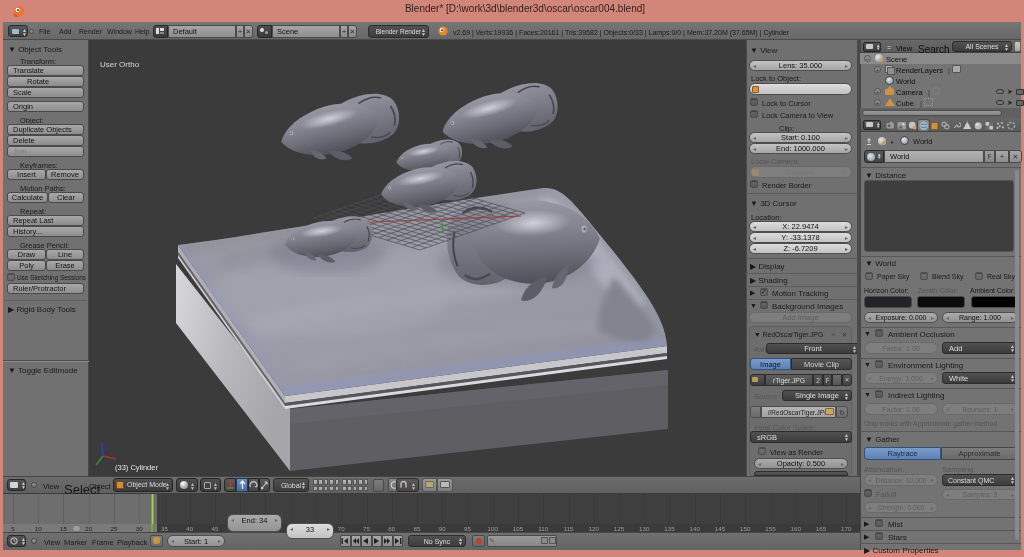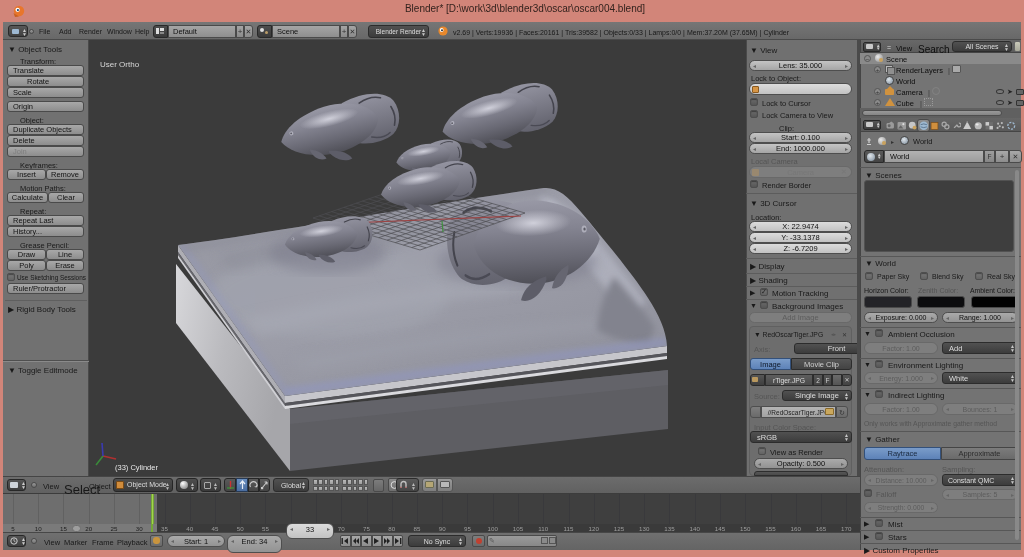--- a/index.html
+++ b/index.html
@@ -280,21 +280,21 @@
 <div class="sep" style="left:746px;top:299px;width:111px;background:#5c5c5c;"></div>
 <div class="cb" style="left:760px;top:301px;"></div>
 <div class="lbl" style="left:750px;top:302px;font-size:7px;">▼</div>
 <div class="lbl" style="left:772px;top:302px;font-size:8px;">Background Images</div>
 <div class="pill dis" style="left:749px;top:312px;width:103px;height:11px;line-height:10px;">Add Image</div>
 <div class="abs" style="left:749px;top:326px;width:103px;height:150px;border:1px solid #606060;border-radius:4px;background:#6d6d6d;"></div>
 <div class="lbl" style="left:754px;top:331px;font-size:6.8px;">▼ RedOscarTiger.JPG</div>
 <div class="lbl" style="left:831px;top:331px;font-size:5px;color:#555;">◂▸</div>
 <div class="lbl" style="left:842px;top:331px;font-size:6px;color:#333;">✕</div>
 <div class="lbl grey" style="left:754px;top:345px;">Axis:</div>
-<div class="dd" style="left:794px;top:343px;width:85px;height:11px;line-height:10px;">Front<span style="position:absolute;right:2px;top:1px;font-size:5px;line-height:4px;color:#c8c8c8;">▲<br>▼</span></div>
+<div class="dd" style="left:766px;top:343px;width:94px;height:11px;line-height:10px;">Front<span style="position:absolute;right:2px;top:1px;font-size:5px;line-height:4px;color:#c8c8c8;">▲<br>▼</span></div>
 <div class="abs" style="left:750px;top:358px;width:41px;height:12px;background:linear-gradient(#7a9cc9,#5d82b8);border:1px solid #33507a;border-radius:3px 0 0 3px;font-size:7.5px;line-height:11px;text-align:center;color:#0e1828;">Image</div>
 <div class="abs" style="left:791px;top:358px;width:61px;height:12px;background:linear-gradient(#565656,#434343);border:1px solid #2c2c2c;border-radius:0 3px 3px 0;font-size:7.5px;line-height:11px;text-align:center;color:#cfcfcf;">Movie Clip</div>
 <div class="abs" style="left:750px;top:374px;width:15px;height:12px;background:linear-gradient(#565656,#3e3e3e);border:1px solid #2a2a2a;border-radius:3px 0 0 3px;"></div>
 <div class="abs" style="left:752px;top:377px;width:6px;height:5px;background:#b9985e;border-radius:1px;"></div>
 <div class="abs" style="left:765px;top:374px;width:48px;height:12px;background:linear-gradient(#5e5e5e,#4a4a4a);border:1px solid #2e2e2e;font-size:6.8px;line-height:11px;color:#ddd;text-align:center;">rTiger.JPG</div>
 <div class="abs" style="left:813px;top:374px;width:10px;height:12px;background:linear-gradient(#565656,#434343);border:1px solid #2c2c2c;font-size:6.5px;line-height:11px;color:#ccc;text-align:center;">2</div>
 <div class="abs" style="left:823px;top:374px;width:9px;height:12px;background:linear-gradient(#565656,#434343);border:1px solid #2c2c2c;font-size:6.5px;line-height:11px;color:#ccc;text-align:center;">F</div>
 <div class="abs" style="left:832px;top:374px;width:10px;height:12px;background:linear-gradient(#6b6b6b,#555);border:1px solid #2c2c2c;"></div>
 <div class="abs" style="left:842px;top:374px;width:10px;height:12px;background:linear-gradient(#565656,#434343);border:1px solid #2c2c2c;border-radius:0 3px 3px 0;font-size:6px;line-height:11px;color:#ccc;text-align:center;">✕</div>
 <div class="lbl grey" style="left:754px;top:392px;">Source:</div>
@@ -466,21 +466,21 @@
   </svg>
 <div class="abs" style="left:21px;top:537px;font-size:5px;line-height:4px;color:#ccc;">▲<br>▼</div>
 <div class="abs" style="left:31px;top:538px;width:6px;height:6px;border-radius:50%;background:linear-gradient(#9a9a9a,#757575);border:1px solid #4a4a4a;"></div>
 <div class="lbl" style="left:44px;top:538px;font-size:7.5px;">View</div>
 <div class="lbl" style="left:64px;top:538px;font-size:7.5px;">Marker</div>
 <div class="lbl" style="left:92px;top:538px;font-size:7.5px;">Frame</div>
 <div class="lbl" style="left:117px;top:538px;font-size:7.5px;">Playback</div>
 <div class="abs" style="left:150px;top:535px;width:13px;height:12px;background:linear-gradient(#7e7e7e,#6a6a6a);border:1px solid #4a4a4a;border-radius:2px;"></div>
 <div class="abs" style="left:153px;top:537px;width:7px;height:7px;background:#c9943e;border-radius:3px;"></div>
 <div class="pill flat" style="left:167px;top:535px;width:58px;height:12px;line-height:11px;"><span style="position:absolute;left:3px;top:0;font-size:6px;color:#666;">◂</span><span style="position:absolute;right:3px;top:0;font-size:6px;color:#666;">▸</span>Start: 1</div>
-<div class="pill flat" style="left:227px;top:535px;width:55px;height:18px;line-height:11px;"><span style="position:absolute;left:3px;top:0;font-size:6px;color:#666;">◂</span><span style="position:absolute;right:3px;top:0;font-size:6px;color:#666;">▸</span>End: 34</div>
+<div class="pill flat" style="left:227px;top:514px;width:55px;height:18px;line-height:11px;"><span style="position:absolute;left:3px;top:0;font-size:6px;color:#666;">◂</span><span style="position:absolute;right:3px;top:0;font-size:6px;color:#666;">▸</span>End: 34</div>
 <div class="pill white" style="left:286px;top:523px;width:48px;height:16px;line-height:11px;"><span style="position:absolute;left:3px;top:0;font-size:6px;color:#666;">◂</span><span style="position:absolute;right:3px;top:0;font-size:6px;color:#666;">▸</span>33</div>
 <div class="abs" style="left:340.0px;top:535px;width:10.5px;height:12px;background:linear-gradient(#a8a8a8,#8d8d8d);border:1px solid #4a4a4a;border-radius:2px 0 0 2px;"></div>
 <svg class="abs" style="left:341.0px;top:537px;" width="8" height="8" viewBox="0 0 8 8">
     <rect x="0.5" y="1" width="1.4" height="6" fill="#222"></rect>
     <polygon points="7,1 3,4 7,7" fill="#222"></polygon>
   </svg>
 <div class="abs" style="left:350.5px;top:535px;width:10.5px;height:12px;background:linear-gradient(#a8a8a8,#8d8d8d);border:1px solid #4a4a4a;border-radius:0;"></div>
 <svg class="abs" style="left:351.5px;top:537px;" width="8" height="8" viewBox="0 0 8 8">
     <polygon points="4,1 1,4 4,7" fill="#222"></polygon>
     <polygon points="7,1 4,4 7,7" fill="#222"></polygon>
@@ -620,21 +620,21 @@
 <div class="abs" style="left:900px;top:136px;width:9px;height:9px;border-radius:50%;background:radial-gradient(circle at 40% 35%,#dfe5ea,#7a8a9a);border:0.5px solid #444;"></div>
 <div class="lbl" style="left:913px;top:137px;font-size:7.5px;">World</div>
 <div class="abs" style="left:864px;top:150px;width:20px;height:13px;background:linear-gradient(#5a5a5a,#434343);border:1px solid #2a2a2a;border-radius:3px 0 0 3px;"></div>
 <div class="abs" style="left:867px;top:153px;width:8px;height:8px;border-radius:50%;background:radial-gradient(circle at 40% 35%,#dfe5ea,#7a8a9a);"></div>
 <div class="abs" style="left:877px;top:152.5px;font-size:4.5px;line-height:3.5px;color:#ccc;">▲<br>▼</div>
 <div class="abs" style="left:884px;top:150px;width:100px;height:13px;background:linear-gradient(#b2b2b2,#9c9c9c);border:1px solid #4a4a4a;font-size:7.5px;line-height:12px;color:#111;padding-left:5px;">World</div>
 <div class="abs" style="left:984px;top:150px;width:11px;height:13px;background:linear-gradient(#9e9e9e,#868686);border:1px solid #4a4a4a;font-size:6.5px;line-height:12px;text-align:center;color:#333;">F</div>
 <div class="abs" style="left:995px;top:150px;width:14px;height:13px;background:linear-gradient(#a8a8a8,#8d8d8d);border:1px solid #4a4a4a;font-size:8px;line-height:12px;text-align:center;color:#333;">+</div>
 <div class="abs" style="left:1009px;top:150px;width:13px;height:13px;background:linear-gradient(#a8a8a8,#8d8d8d);border:1px solid #4a4a4a;border-radius:0 3px 3px 0;font-size:7px;line-height:12px;text-align:center;color:#333;">✕</div>
 <div class="sep" style="left:860px;top:167px;width:161px;background:#575757;"></div>
-<div class="lbl" style="left:865px;top:171px;font-size:8px;">▼ Scenes</div>
+<div class="lbl" style="left:865px;top:171px;font-size:8px;">▼ Distance</div>
 <div class="abs" style="left:864px;top:180px;width:150px;height:72px;background:#3e3e3e;border-radius:3px;border:1px solid #525252;"></div>
 <div class="sep" style="left:860px;top:256px;width:161px;background:#575757;"></div>
 <div class="lbl" style="left:865px;top:259px;font-size:8px;">▼ World</div>
 <div class="cb lt" style="left:865px;top:272px;"></div>
 <div class="lbl" style="left:877px;top:273px;font-size:7px;">Paper Sky</div>
 <div class="cb lt" style="left:920px;top:272px;"></div>
 <div class="lbl" style="left:932px;top:273px;font-size:7px;">Blend Sky</div>
 <div class="cb lt" style="left:975px;top:272px;"></div>
 <div class="lbl" style="left:987px;top:273px;font-size:7px;">Real Sky</div>
 <div class="lbl" style="left:864px;top:287px;font-size:7px;">Horizon Color:</div>

